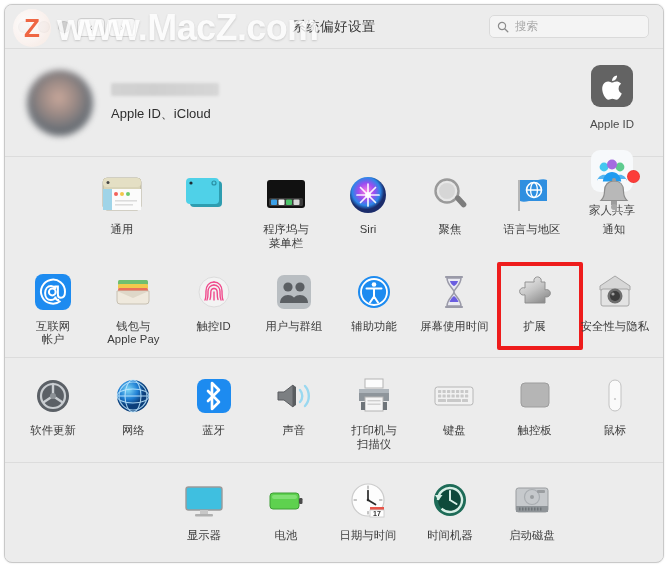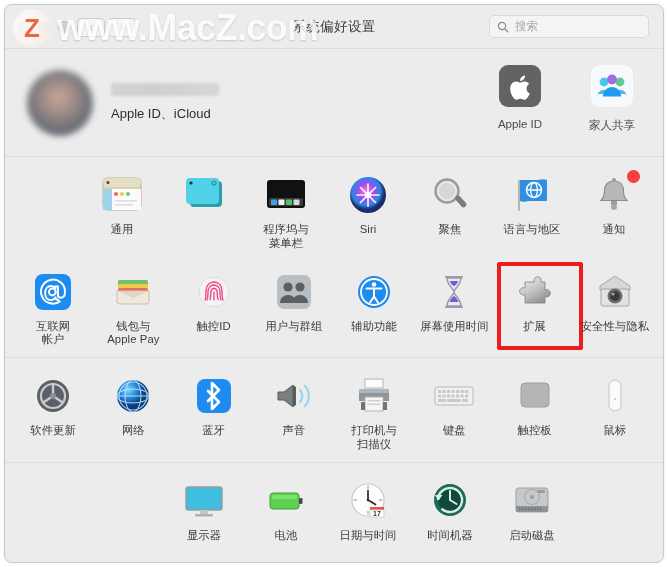--- a/index.html
+++ b/index.html
@@ -92,21 +92,21 @@
   .acct-text { margin-left:18px; }
   .acct-name {
     width:108px; height:13px; border-radius:2px;
     background:linear-gradient(90deg,#d2d2d2,#cfcfcf 40%,#d6d6d6);
     filter:blur(1.6px);
   }
   .acct-sub { margin-top:9px; font-size:13px; color:#2e2e2e; }
 
   .acct-right {
     position:absolute; right:14px; top:14px;
-    display:flex; gap:18px;
+    display:flex; gap:18px;flex-direction:column;
   }
   .acct-item { width:74px; text-align:center; }
   .acct-item .lbl { margin-top:5px; font-size:11.5px; color:#4a4a4a; }
 
   
   .section { background:#ececec; border-bottom:1px solid #dcdcdc; padding:9px 0 6px; }
   .section.last { border-bottom:none; padding-bottom:14px; }
   .row { display:flex; padding:0 8px;justify-content:flex-end; }
   .pane {
     width:80px; margin:0 1px;

